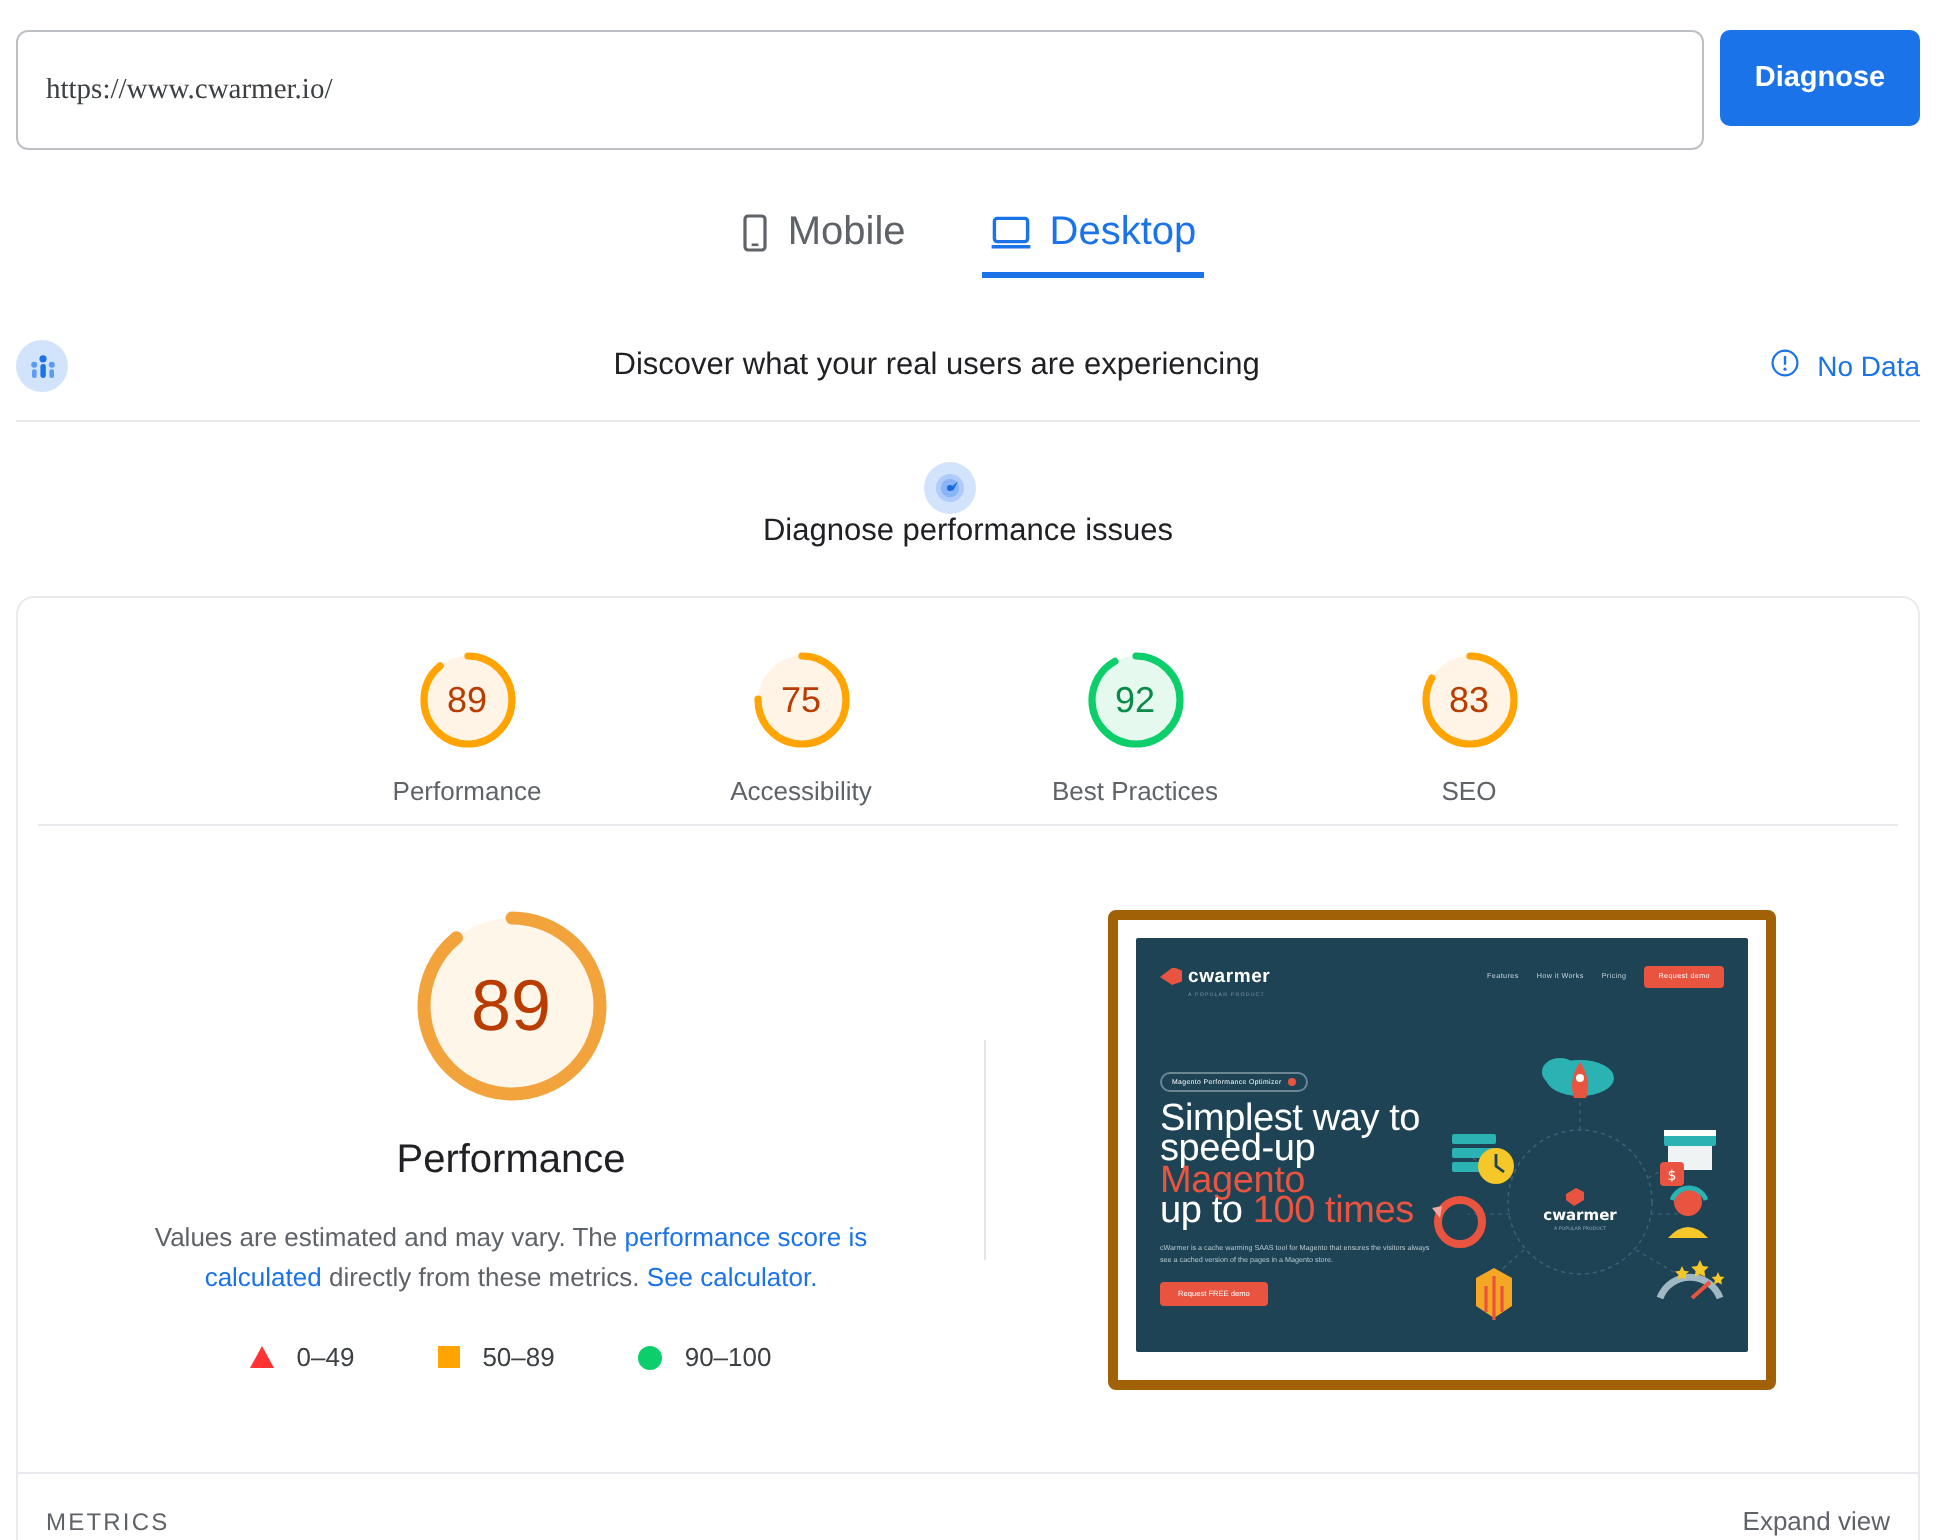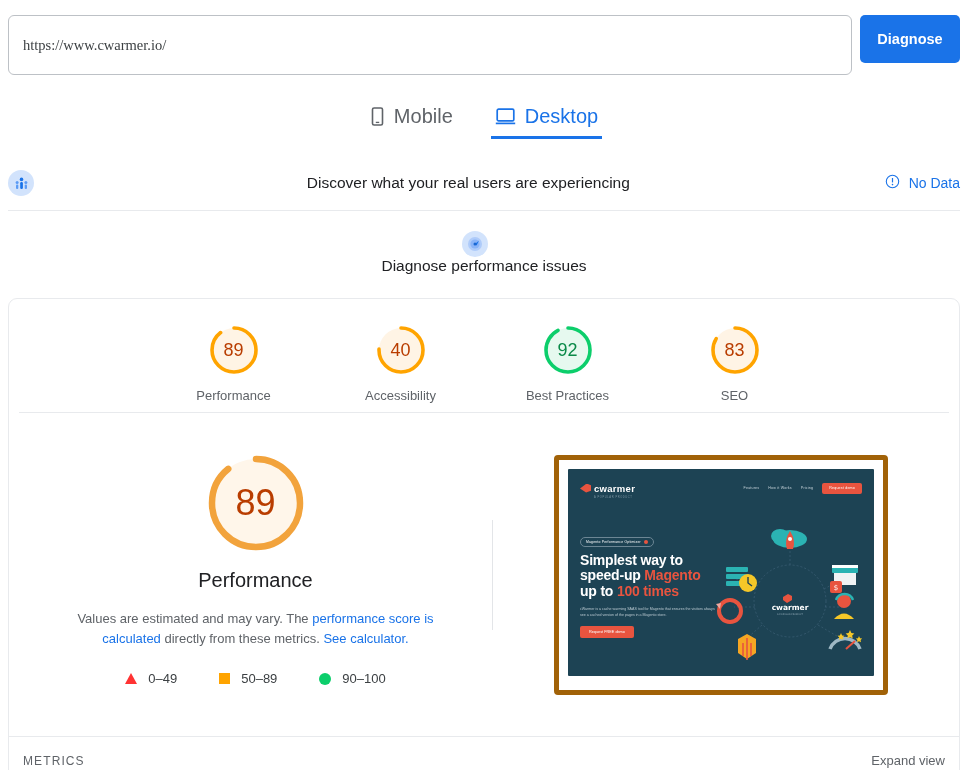--- a/index.html
+++ b/index.html
@@ -242,21 +242,21 @@
     position: absolute; left: 12px; top: 60px; width: 152px;
   }
   .th-pill {
     display: inline-flex; align-items: center; gap: 3px;
     border: 0.6px solid #6c8694; border-radius: 7px;
     padding: 2px 5px; margin-bottom: 6px;
   }
   .th-pill-txt { color: #fff; font-size: 3.4px; letter-spacing: .2px; }
   .th-pill-dot { width: 4px; height: 4px; border-radius: 50%; background: #e8543f; }
   .th-h1 {
-    color: #fff; font-size: 14px; font-weight: bold;
+    color: #fff; font-size: 19px; font-weight: normal;
     line-height: 15.5px; letter-spacing: -.2px;
   }
   .th-h1 .o { color: #e8543f; }
   .th-p {
     color: #b9c8d0; font-size: 3.6px; line-height: 6px;
     margin-top: 7px; width: 140px;
   }
   .th-btn {
     display: inline-block; margin-top: 8px;
     background: #e8543f; color: #fff;
@@ -353,21 +353,21 @@
       </div>
       <div class="gauge-label">Performance</div>
     </div>
 
     <div class="gauge-item">
       <div class="gauge-ring">
         <svg width="52" height="52" viewBox="0 0 52 52">
           <circle cx="26" cy="26" r="22" fill="#fff4e5"></circle>
           <circle cx="26" cy="26" r="22" fill="none" stroke="#ffa400" stroke-width="3.6" stroke-linecap="round" stroke-dasharray="104 138"></circle>
         </svg>
-        <div class="gauge-num" style="color:#b93d00;">40</div>
+        <div class="gauge-num" style="color:#b93d00;">75</div>
       </div>
       <div class="gauge-label">Accessibility</div>
     </div>
 
     <div class="gauge-item">
       <div class="gauge-ring">
         <svg width="52" height="52" viewBox="0 0 52 52">
           <circle cx="26" cy="26" r="22" fill="#e6f9ef"></circle>
           <circle cx="26" cy="26" r="22" fill="none" stroke="#0cce6b" stroke-width="3.6" stroke-linecap="round" stroke-dasharray="127 138"></circle>
         </svg>

